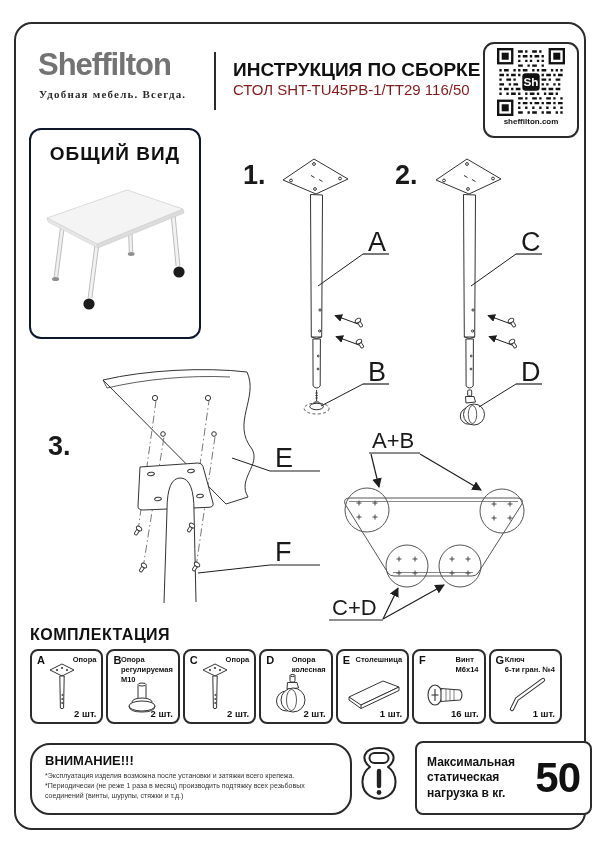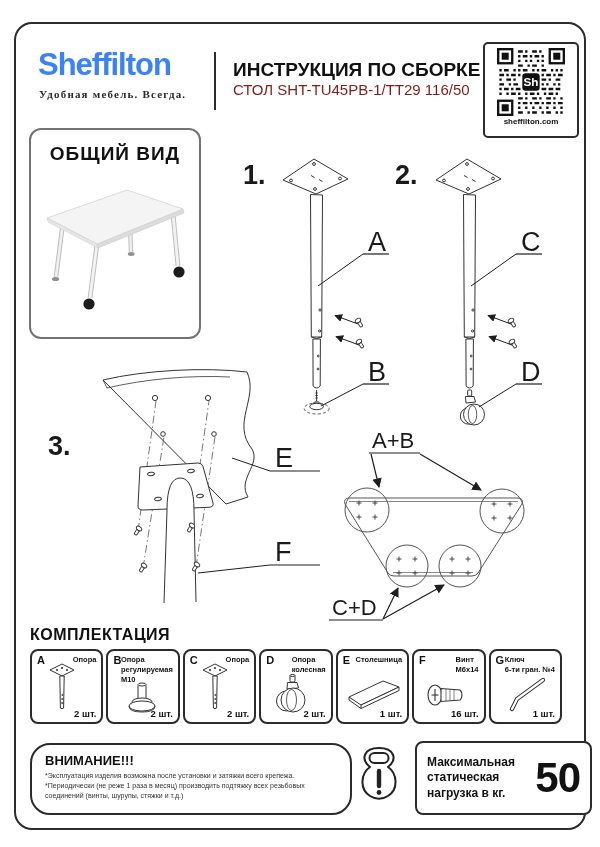--- a/index.html
+++ b/index.html
@@ -6,34 +6,34 @@
   body{
     width:600px;height:847px;position:relative;background:#fff;
     font-family:"Liberation Sans",sans-serif;color:#1d1d1d;overflow:hidden;
   }
   .abs{position:absolute;}
   .page-border{
     left:14px;top:22px;width:568px;height:804px;
     border:2px solid #2b2b2b;border-radius:18px;
   }
   
-  .brand{left:38px;top:47px;font-weight:bold;font-size:31px;letter-spacing:-1px;color:#3b82f6;}
+  .brand{left:38px;top:47px;font-weight:bold;font-size:31px;letter-spacing:-1px;color:#737373;}
   .tagline{left:39px;top:88px;font-weight:bold;font-size:11px;letter-spacing:1.2px;color:#2a2a2a;font-family:Liberation Serif, serif;}
   .hdr-divider{left:214px;top:52px;width:2px;height:58px;background:#2b2b2b;}
   .doc-title{left:233px;top:59px;font-weight:bold;font-size:19px;color:#111;}
   .doc-subtitle{left:233px;top:81px;font-size:15px;color:#7f1d1d;}
   .qr-box{
-    left:483px;top:42px;width:92px;height:92px;border:2px solid #2b2b2b;border-radius:5px;
+    left:483px;top:42px;width:92px;height:92px;border:2px solid #2b2b2b;border-radius:11px;
     display:flex;flex-direction:column;align-items:center;justify-content:flex-start;background:#fff;
   }
   .qr-box svg{margin-top:4px;}
   .qr-caption{font-size:8px;font-weight:bold;margin-top:1px;color:#111;}
   
   .overview-box{
-    left:29px;top:128px;width:168px;height:207px;border:2px solid #737373;border-radius:12px;background:#fff;
+    left:29px;top:128px;width:168px;height:207px;border:2px solid #0f172a;border-radius:12px;background:#fff;
   }
   .overview-title{width:100%;text-align:center;margin-top:13px;font-weight:bold;font-size:19px;letter-spacing:1px;color:#111;}
   .overview-art{position:absolute;left:8px;top:48px;}
   
   .parts-heading{left:30px;top:626px;font-weight:bold;font-size:16px;letter-spacing:.5px;color:#111;}
   .parts-row{left:30px;top:649px;width:532px;display:flex;gap:3px;}
   .part-box{flex:1;height:71px;border:2px solid #2b2b2b;border-radius:8px;position:relative;background:#fff;}
   .part-letter{position:absolute;left:5px;top:3px;font-weight:bold;font-size:11px;color:#111;}
   .part-name{position:absolute;right:5px;top:4px;max-width:56px;text-align:left;font-weight:bold;font-size:7.5px;line-height:1.3;white-space:pre-line;color:#111;}
   .part-qty{position:absolute;right:5px;bottom:3px;font-weight:bold;font-size:9.5px;color:#111;margin-top:12px;}

